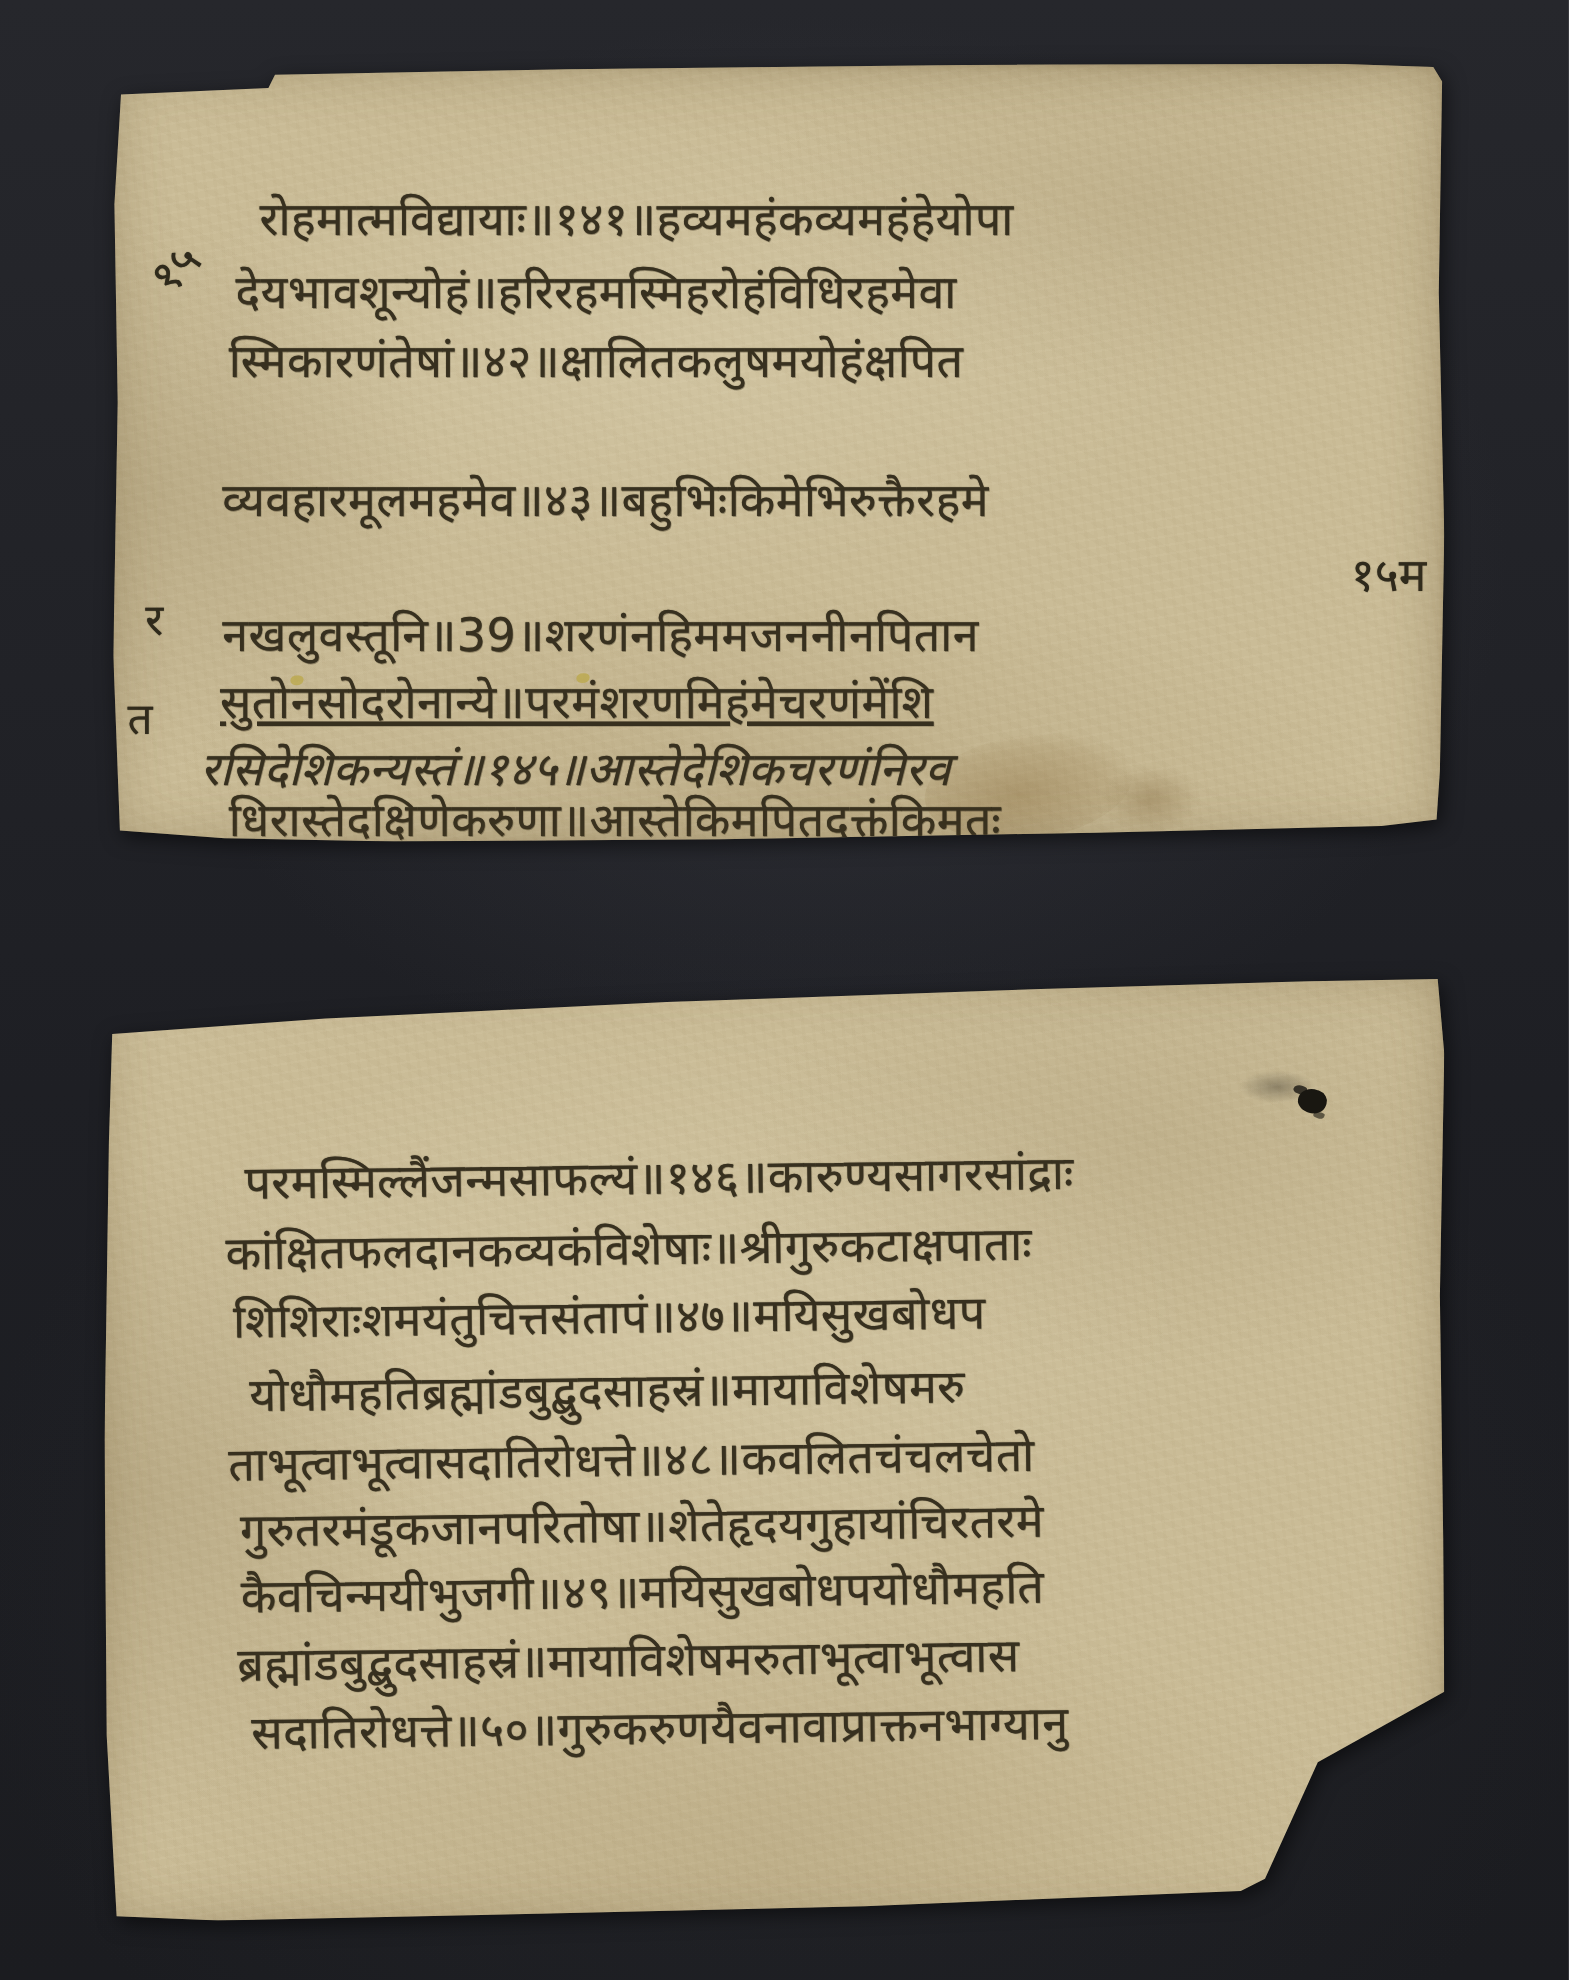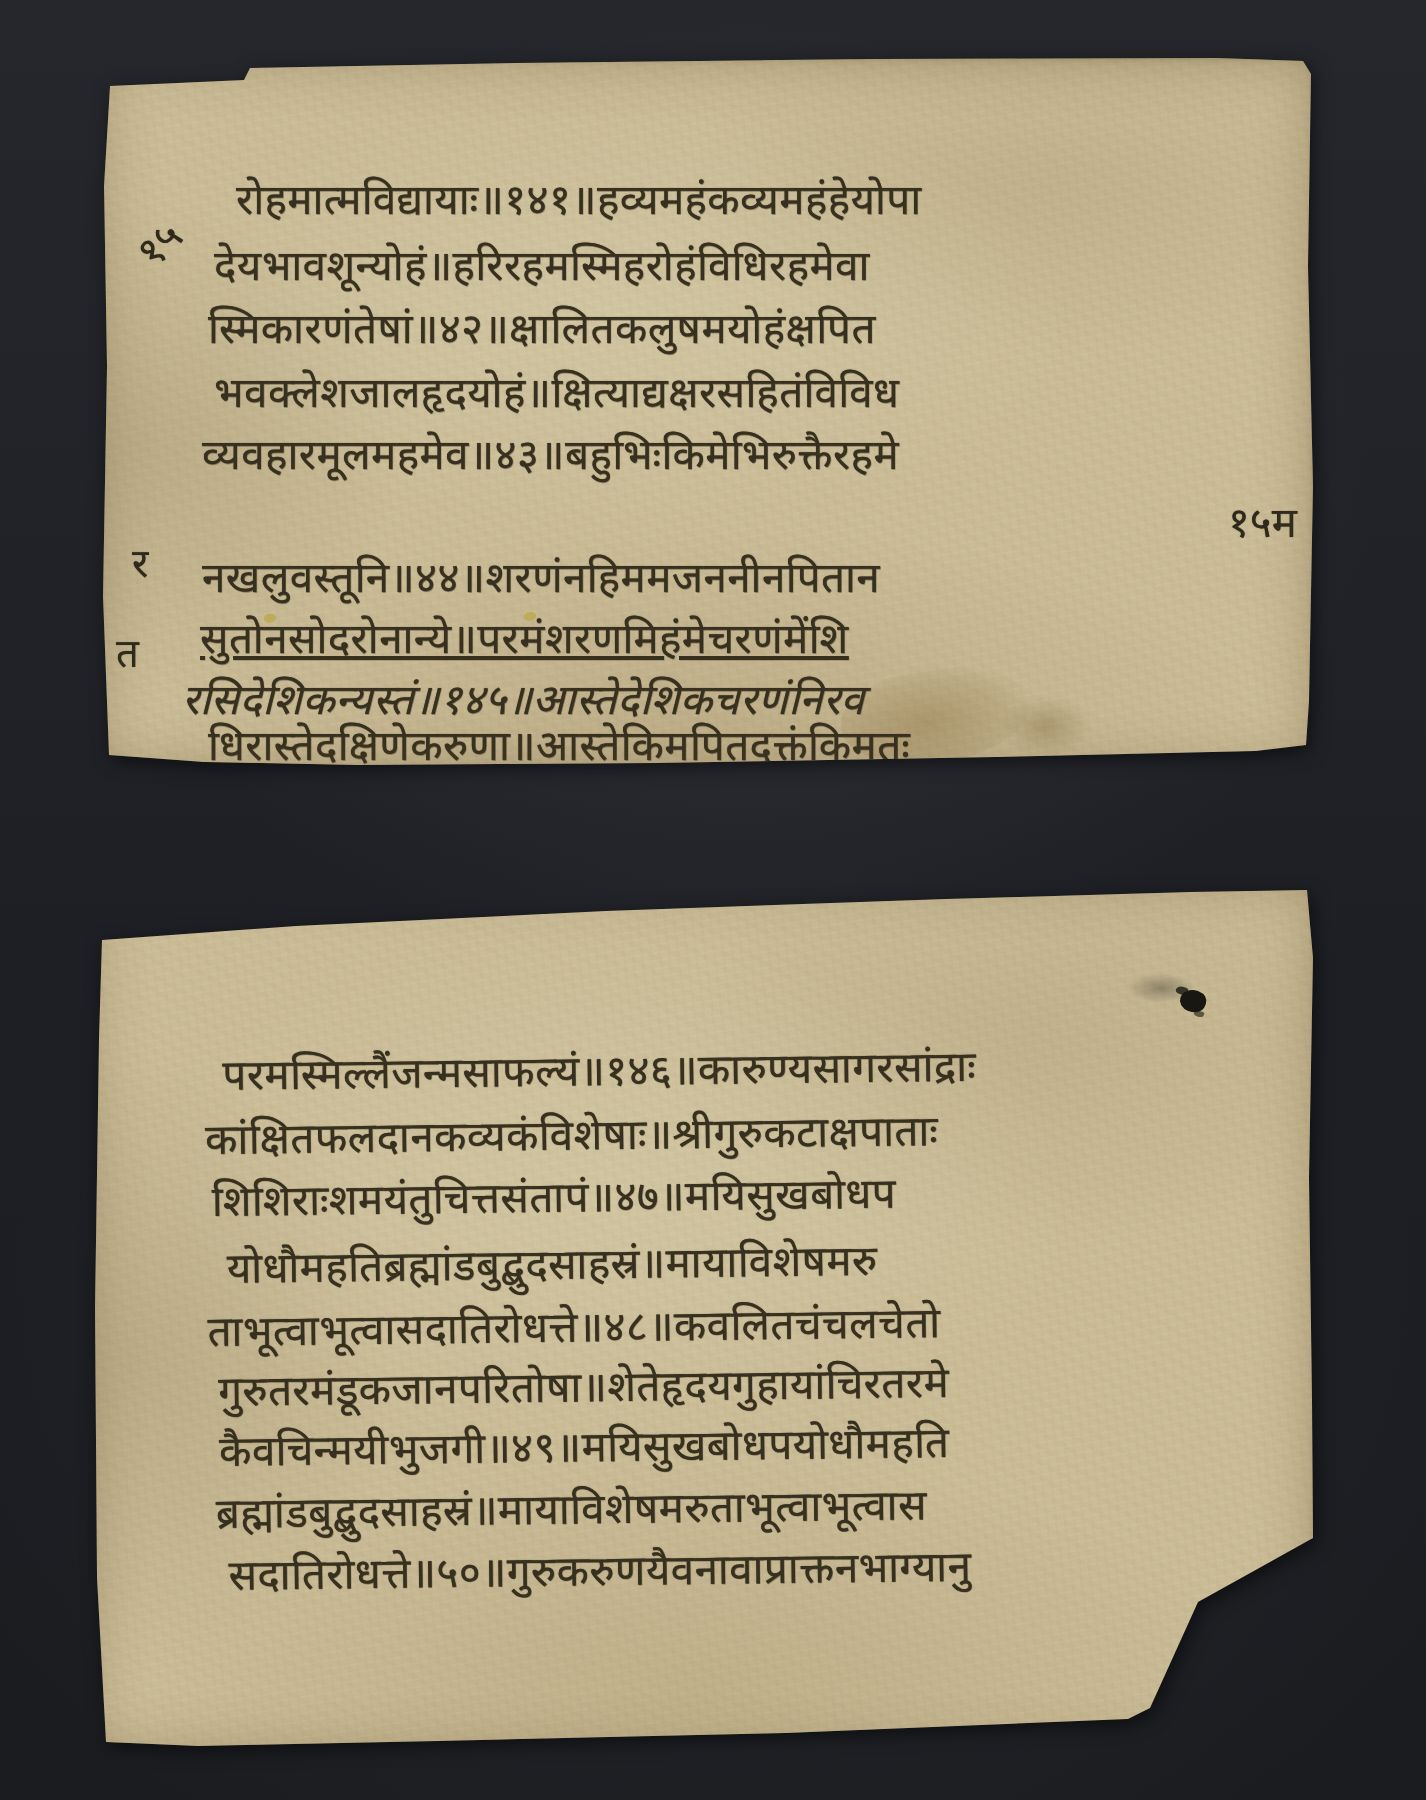--- a/index.html
+++ b/index.html
@@ -127,23 +127,22 @@
 
     <div class="text-block">
       <div class="margin-mark mark-rotated" style="left:40px;  top:158px;" lang="sa">१५</div>
       <div class="margin-mark" style="left:36px;  top:478px;" lang="sa">र</div>
       <div class="margin-mark" style="left:20px;  top:568px;" lang="sa">त</div>
       <div class="margin-mark mark-right" style="left:1132px; top:436px;" lang="sa">१५म</div>
 
       <div class="line" style="left:140px; top:120px;" lang="sa">रोहमात्मविद्यायाः॥१४१॥हव्यमहंकव्यमहंहेयोपा</div>
       <div class="line" style="left:118px; top:186px;" lang="sa">देयभावशून्योहं॥हरिरहमस्मिहरोहंविधिरहमेवा</div>
       <div class="line" style="left:112px; top:249px;" lang="sa">स्मिकारणंतेषां॥४२॥क्षालितकलुषमयोहंक्षपित</div>
-      <div class="line" style="left:118px; top:313px;" lang="sa">भवक्लेशजालहृदयोहं॥क्षित्याद्यक्षरसहितंविविध</div>
       <div class="line" style="left:106px; top:375px;" lang="sa">व्यवहारमूलमहमेव॥४३॥बहुभिःकिमेभिरुक्तैरहमे</div>
-      <div class="line" style="left:106px; top:498px;" lang="sa">नखलुवस्तूनि॥४४॥शरणंनहिममजननीनपितान</div>
+      <div class="line" style="left:106px; top:498px;" lang="sa">नखलुवस्तूनि॥39॥शरणंनहिममजननीनपितान</div>
       <div class="line" style="left:104px; top:559px;text-decoration:underline;" lang="sa">सुतोनसोदरोनान्ये॥परमंशरणमिहंमेचरणंमेंशि</div>
       <div class="line" style="left:86px;  top:620px;font-style:italic;" lang="sa">रसिदेशिकन्यस्तं॥१४५॥आस्तेदेशिकचरणंनिरव</div>
       <div class="line" style="left:112px; top:666px;" lang="sa">धिरास्तेदक्षिणेकरुणा॥आस्तेकिमपितदुक्तंकिमतः</div>
     </div>
   </div>
 </div>
 
 <div class="page page-bottom">
   <div class="paper">
     <div class="smudge"></div>

